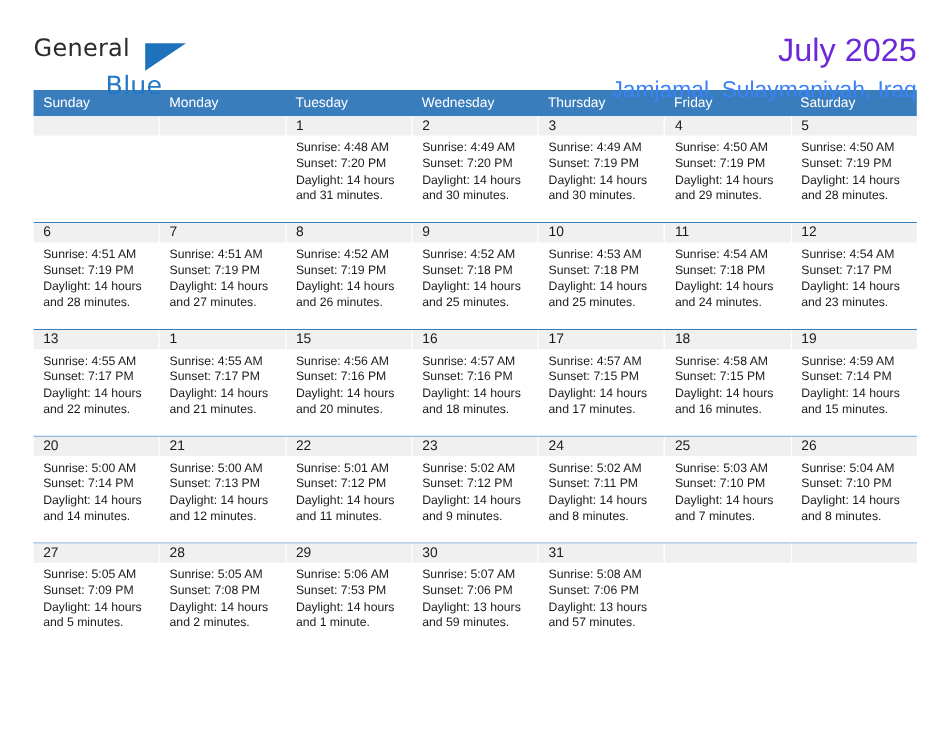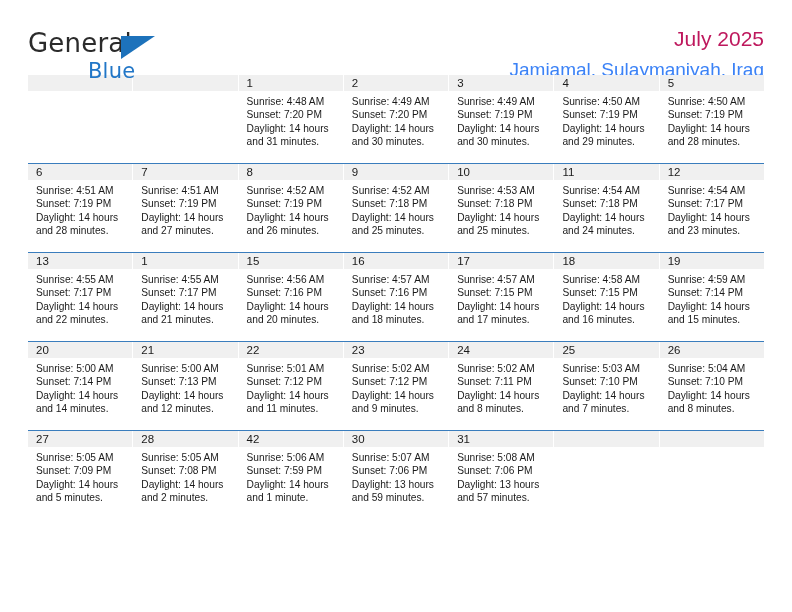--- a/index.html
+++ b/index.html
@@ -33,21 +33,21 @@
   }
   .brand {
     position: relative;
     width: 170px;
     height: 52px;
   }
   .brand-general {
     position: absolute;
     left: 0;
     top: 0;
-    font-size: 26px;
+    font-size: 20px;
     letter-spacing: .2px;
     color: #2b2b2b;
     font-family: "DejaVu Sans", sans-serif;
   }
   .brand-blue {
     position: absolute;
     left: 60px;
     top: 31px;
     font-size: 21px;
     letter-spacing: .2px;
@@ -61,22 +61,22 @@
     width: 0;
     height: 0;
     border-left: 34px solid #1d72bb;
     border-bottom: 23px solid transparent;
   }
   .title-wrap {
     text-align: right;
     padding-top: 0px;
   }
   .cal-title {
-    font-size: 21px;
-    color: #be185d;
+    font-size: 27px;
+    color: #6d28d9;
     line-height: 1.05;
     font-weight: normal;
   }
   .cal-subtitle {
     font-size: 19px;
     color: #3b82f6;
     margin-top: 9px;
   }
 
   
@@ -148,20 +148,29 @@
 
     <div class="title-wrap">
       <div class="cal-title">July 2025</div>
       <div class="cal-subtitle">Jamjamal, Sulaymaniyah, Iraq</div>
     </div>
 
   </div>
 
   <div class="calendar">
 
+    <div class="dow-row">
+      <div class="dow-cell">Sunday</div>
+      <div class="dow-cell">Monday</div>
+      <div class="dow-cell">Tuesday</div>
+      <div class="dow-cell">Wednesday</div>
+      <div class="dow-cell">Thursday</div>
+      <div class="dow-cell">Friday</div>
+      <div class="dow-cell">Saturday</div>
+    </div>
 
     <div id="weeks-container">
         <div class="week">
           <div class="week-inner">
             <div class="day empty">
               <div class="daynum-band"></div>
               <div class="day-body">
                 <div></div>
                 <div></div>
                 <div></div>
@@ -439,24 +448,24 @@
             <div class="day">
               <div class="daynum-band">28</div>
               <div class="day-body">
                 <div>Sunrise: 5:05 AM</div>
                 <div>Sunset: 7:08 PM</div>
                 <div>Daylight: 14 hours</div>
                 <div>and 2 minutes.</div>
               </div>
             </div>
             <div class="day">
-              <div class="daynum-band">42</div>
+              <div class="daynum-band">29</div>
               <div class="day-body">
                 <div>Sunrise: 5:06 AM</div>
-                <div>Sunset: 7:59 PM</div>
+                <div>Sunset: 7:53 PM</div>
                 <div>Daylight: 14 hours</div>
                 <div>and 1 minute.</div>
               </div>
             </div>
             <div class="day">
               <div class="daynum-band">30</div>
               <div class="day-body">
                 <div>Sunrise: 5:07 AM</div>
                 <div>Sunset: 7:06 PM</div>
                 <div>Daylight: 13 hours</div>

